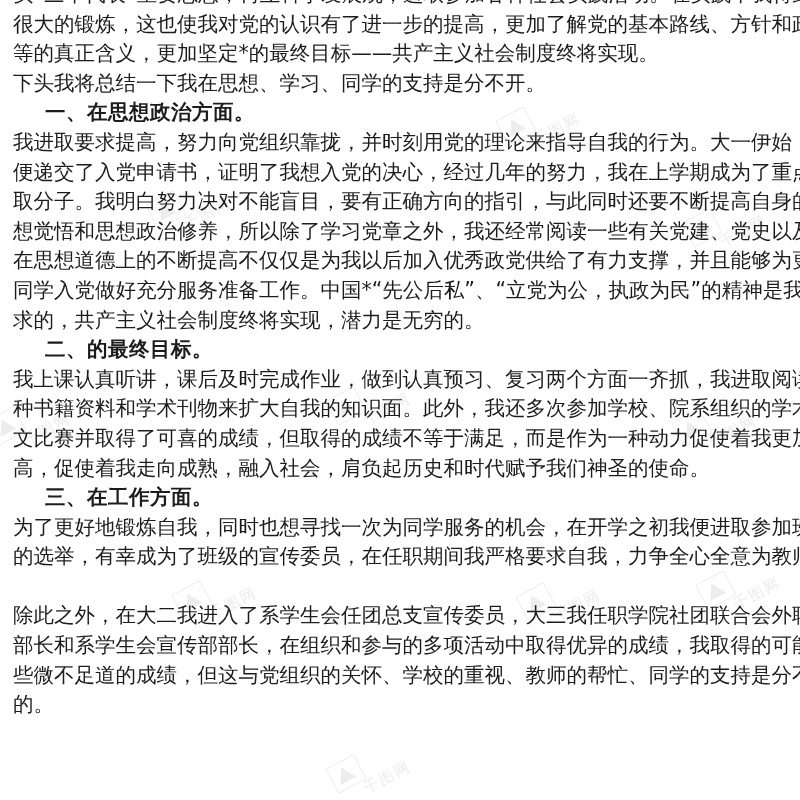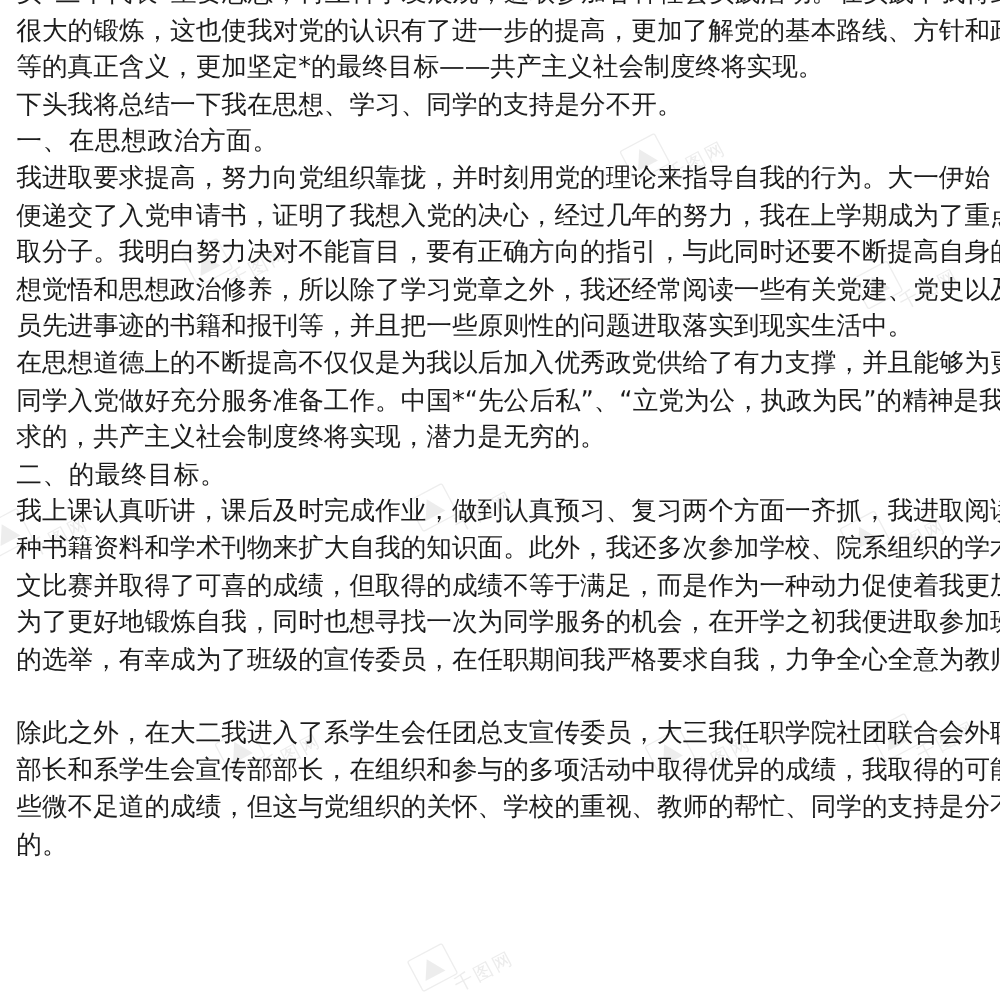--- a/index.html
+++ b/index.html
@@ -73,22 +73,23 @@
   .line {
     font-size: 20.5px;
     line-height: 29.6px;
     color: #1c1c1c;
     letter-spacing: 0px;
     white-space: nowrap;
     font-weight: 400;
     -webkit-font-smoothing: none;
   }
   .line.head {
-    font-weight: normal;
+    font-weight: bold;
     letter-spacing: 0.5px;
+    margin-left: 32px;
   }
   .line.blank {
     height: 29.6px;
   }
 </style>
 </head>
 <body>
 
 <div id="page">
 
@@ -127,28 +128,29 @@
   <div id="text-body">
       <div class="line">实“三个代表”重要思想，树立科学发展观，进取参加各种社会实践活动。在实践中我得到了</div>
       <div class="line">很大的锻炼，这也使我对党的认识有了进一步的提高，更加了解党的基本路线、方针和政策</div>
       <div class="line">等的真正含义，更加坚定*的最终目标——共产主义社会制度终将实现。</div>
       <div class="line">下头我将总结一下我在思想、学习、同学的支持是分不开。</div>
       <div class="line head">一、在思想政治方面。</div>
       <div class="line">我进取要求提高，努力向党组织靠拢，并时刻用党的理论来指导自我的行为。大一伊始，我</div>
       <div class="line">便递交了入党申请书，证明了我想入党的决心，经过几年的努力，我在上学期成为了重点进</div>
       <div class="line">取分子。我明白努力决对不能盲目，要有正确方向的指引，与此同时还要不断提高自身的思</div>
       <div class="line">想觉悟和思想政治修养，所以除了学习党章之外，我还经常阅读一些有关党建、党史以及党</div>
-      <div class="line">员先进事迹的书籍和报刊等，并且把一些原则性的问题进取落实到现实生活中。</div>
       <div class="line">在思想道德上的不断提高不仅仅是为我以后加入优秀政党供给了有力支撑，并且能够为更多</div>
       <div class="line">同学入党做好充分服务准备工作。中国*“先公后私”、“立党为公，执政为民”的精神是我所追</div>
       <div class="line">求的，共产主义社会制度终将实现，潜力是无穷的。</div>
       <div class="line head">二、的最终目标。</div>
       <div class="line">我上课认真听讲，课后及时完成作业，做到认真预习、复习两个方面一齐抓，我进取阅读各</div>
       <div class="line">种书籍资料和学术刊物来扩大自我的知识面。此外，我还多次参加学校、院系组织的学术论</div>
       <div class="line">文比赛并取得了可喜的成绩，但取得的成绩不等于满足，而是作为一种动力促使着我更加提</div>
+      <div class="line">高，促使着我走向成熟，融入社会，肩负起历史和时代赋予我们神圣的使命。</div>
+      <div class="line head">三、在工作方面。</div>
       <div class="line">为了更好地锻炼自我，同时也想寻找一次为同学服务的机会，在开学之初我便进取参加班委</div>
       <div class="line">的选举，有幸成为了班级的宣传委员，在任职期间我严格要求自我，力争全心全意为教师和</div>
       <div class="line blank"></div>
       <div class="line">除此之外，在大二我进入了系学生会任团总支宣传委员，大三我任职学院社团联合会外联部</div>
       <div class="line">部长和系学生会宣传部部长，在组织和参与的多项活动中取得优异的成绩，我取得的可能是</div>
       <div class="line">些微不足道的成绩，但这与党组织的关怀、学校的重视、教师的帮忙、同学的支持是分不开</div>
       <div class="line">的。</div>
       <div class="line blank"></div>
     </div>
 

